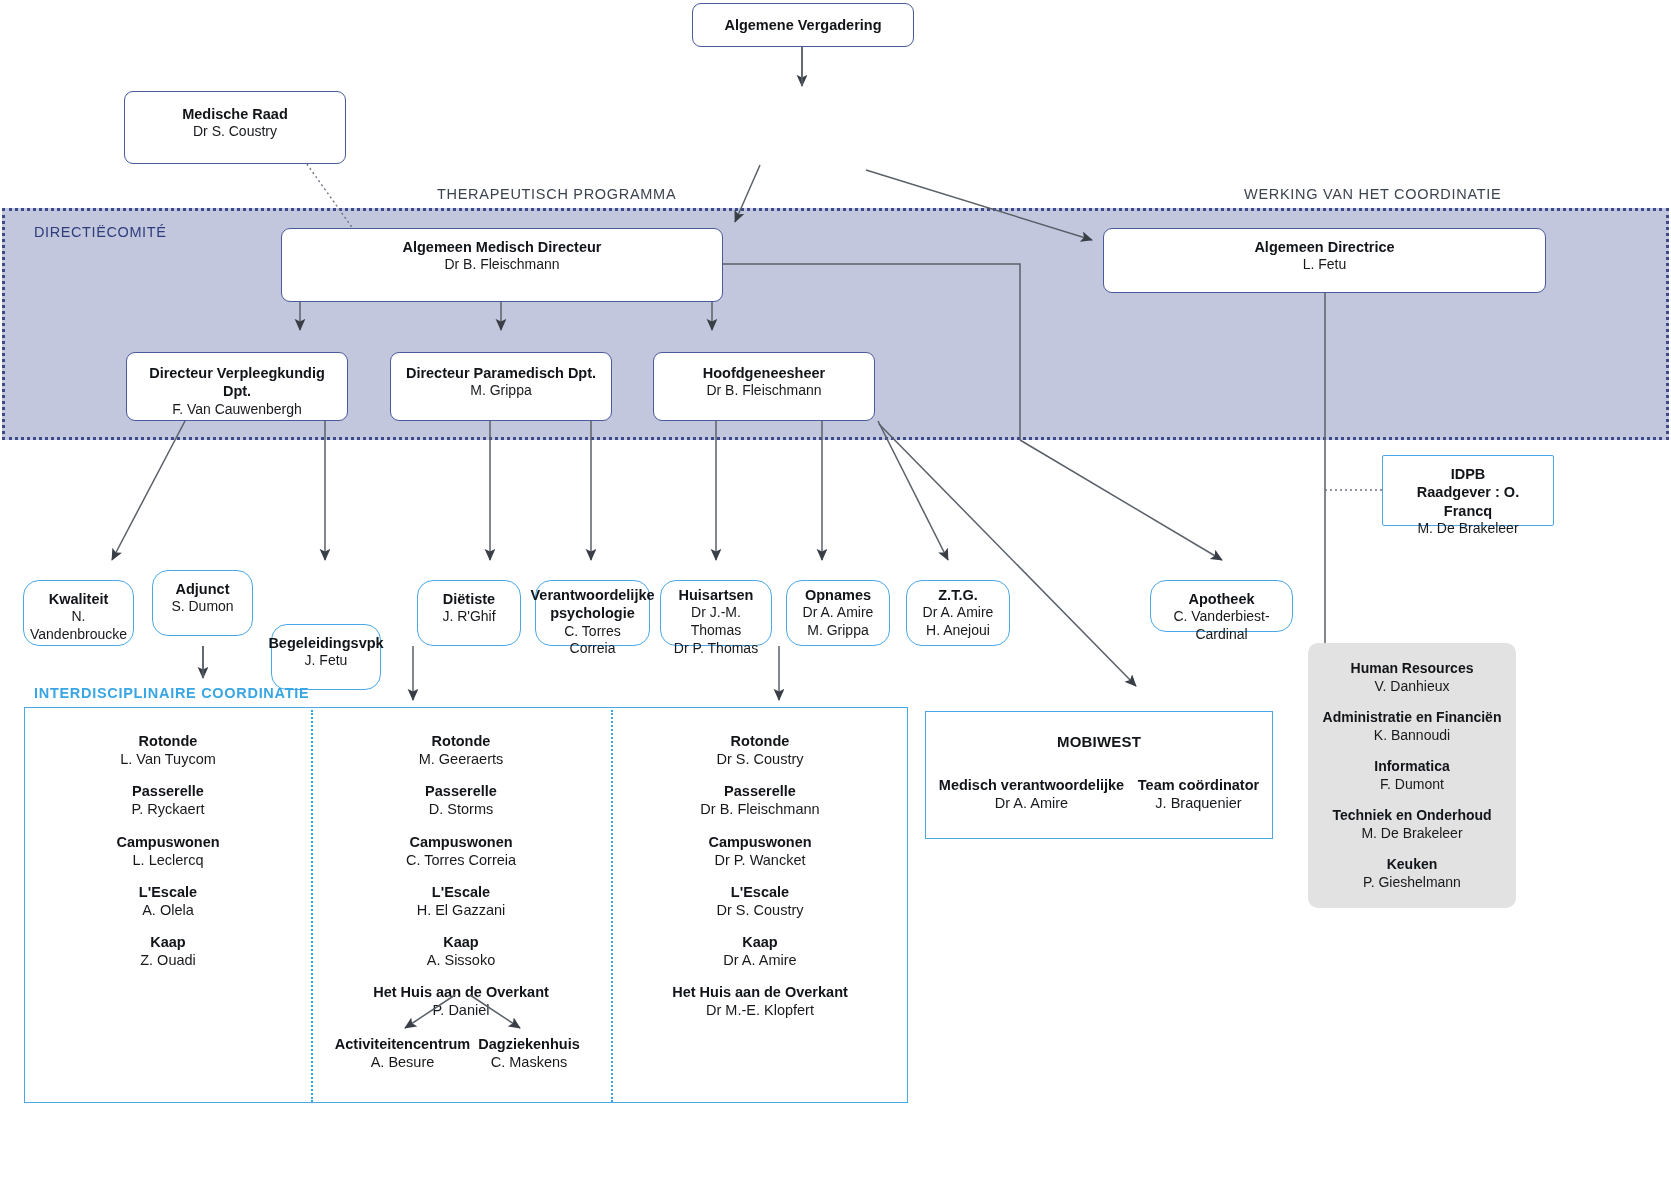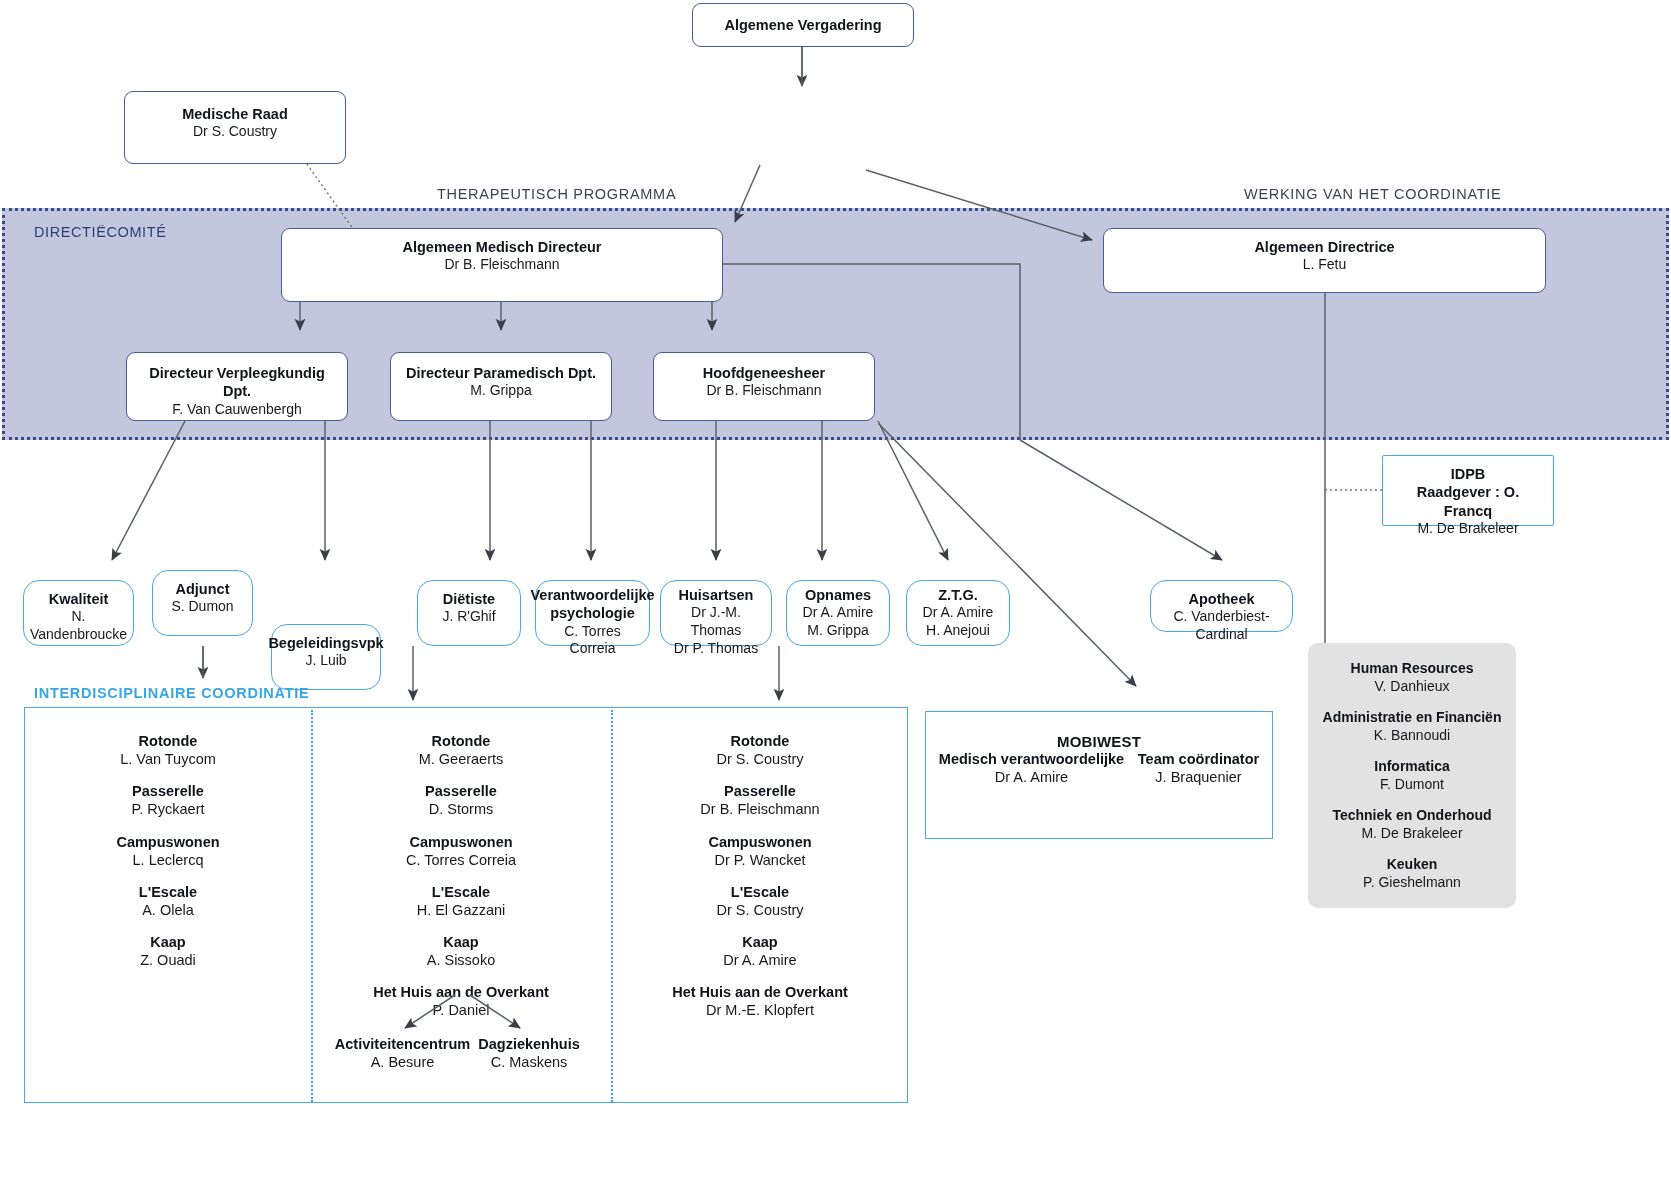--- a/index.html
+++ b/index.html
@@ -132,20 +132,21 @@
     text-align: center;
     font-weight: bold;
     font-size: 15px;
     color: #111418;
     margin-top: 21px;
     letter-spacing: .2px;
   }
   #mobiwest .mw-row {
     display: flex;
     justify-content: space-around;
+    margin-top: 26px;
     padding: 0 6px;
   }
   #mobiwest .mw-cell { text-align: center; }
   #mobiwest .mw-cell .t { font-weight: bold; font-size: 14.5px; color: #111418; line-height: 1.25; }
   #mobiwest .mw-cell .s { font-size: 14.5px; color: #17191c; line-height: 1.25; }
 
   
   #services {
     position: absolute;
     left: 1308px; top: 643px;
@@ -298,21 +299,21 @@
     <div class="s">N. Vandenbroucke</div>
   </div>
 
   <div class="box lt" style="left:152px; top:570px; width:101px; height:66px; justify-content:flex-start; padding-top:9px;">
     <div class="t">Adjunct</div>
     <div class="s">S. Dumon</div>
   </div>
 
   <div class="box lt" style="left:271px; top:580px; width:110px; height:66px; justify-content:flex-start; padding-top:9px;margin-top:44px;">
     <div class="t">Begeleidingsvpk</div>
-    <div class="s">J. Luib</div>
+    <div class="s">J. Fetu</div>
   </div>
 
   <div class="box lt" style="left:417px; top:580px; width:104px; height:66px; justify-content:flex-start; padding-top:9px;">
     <div class="t">Diëtiste</div>
     <div class="s">J. R'Ghif</div>
   </div>
 
   <div class="box lt" style="left:535px; top:580px; width:115px; height:66px; justify-content:flex-start; padding-top:5px;">
     <div class="t" style="white-space:pre-line;">Verantwoordelijke
 psychologie</div>

